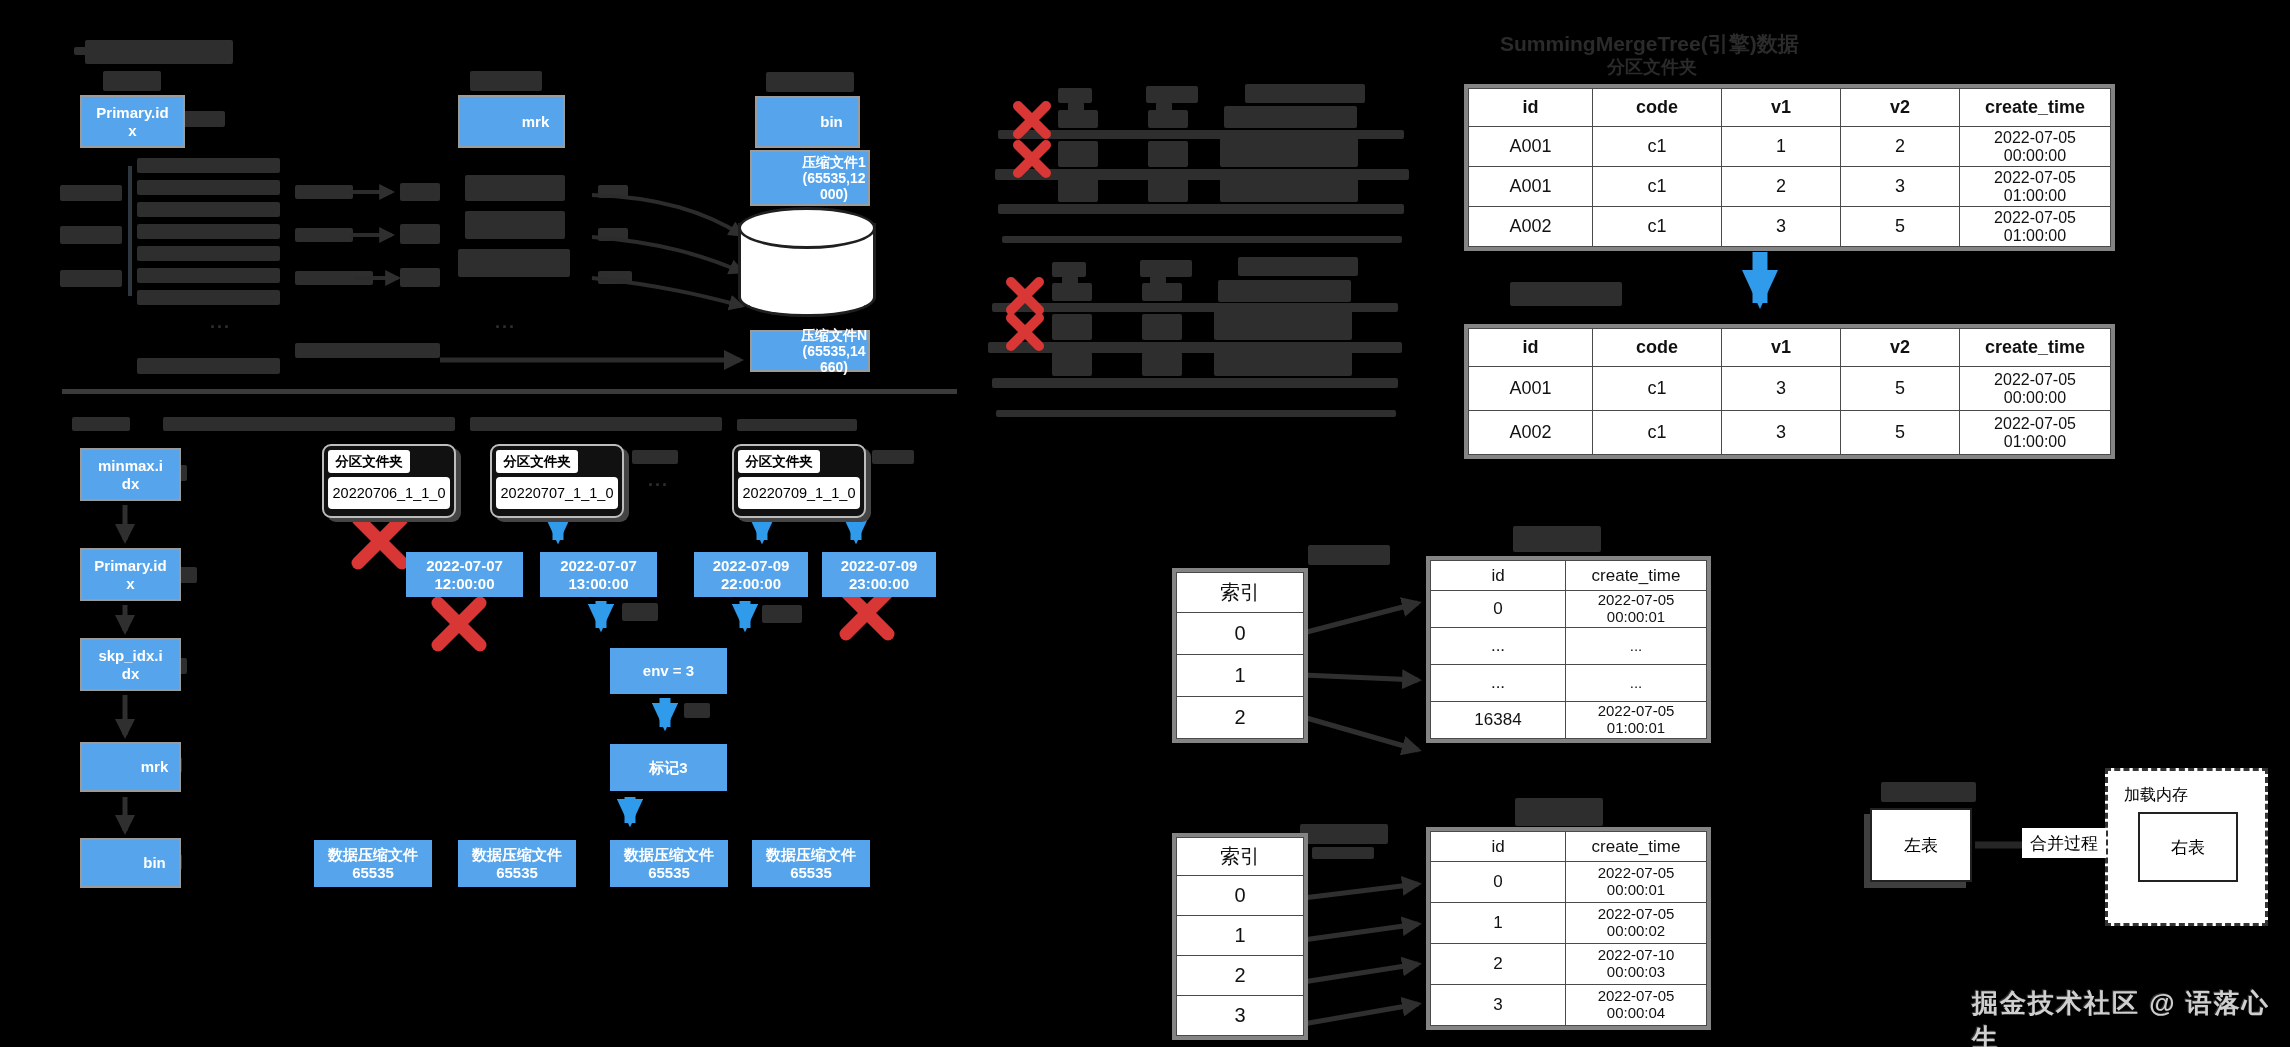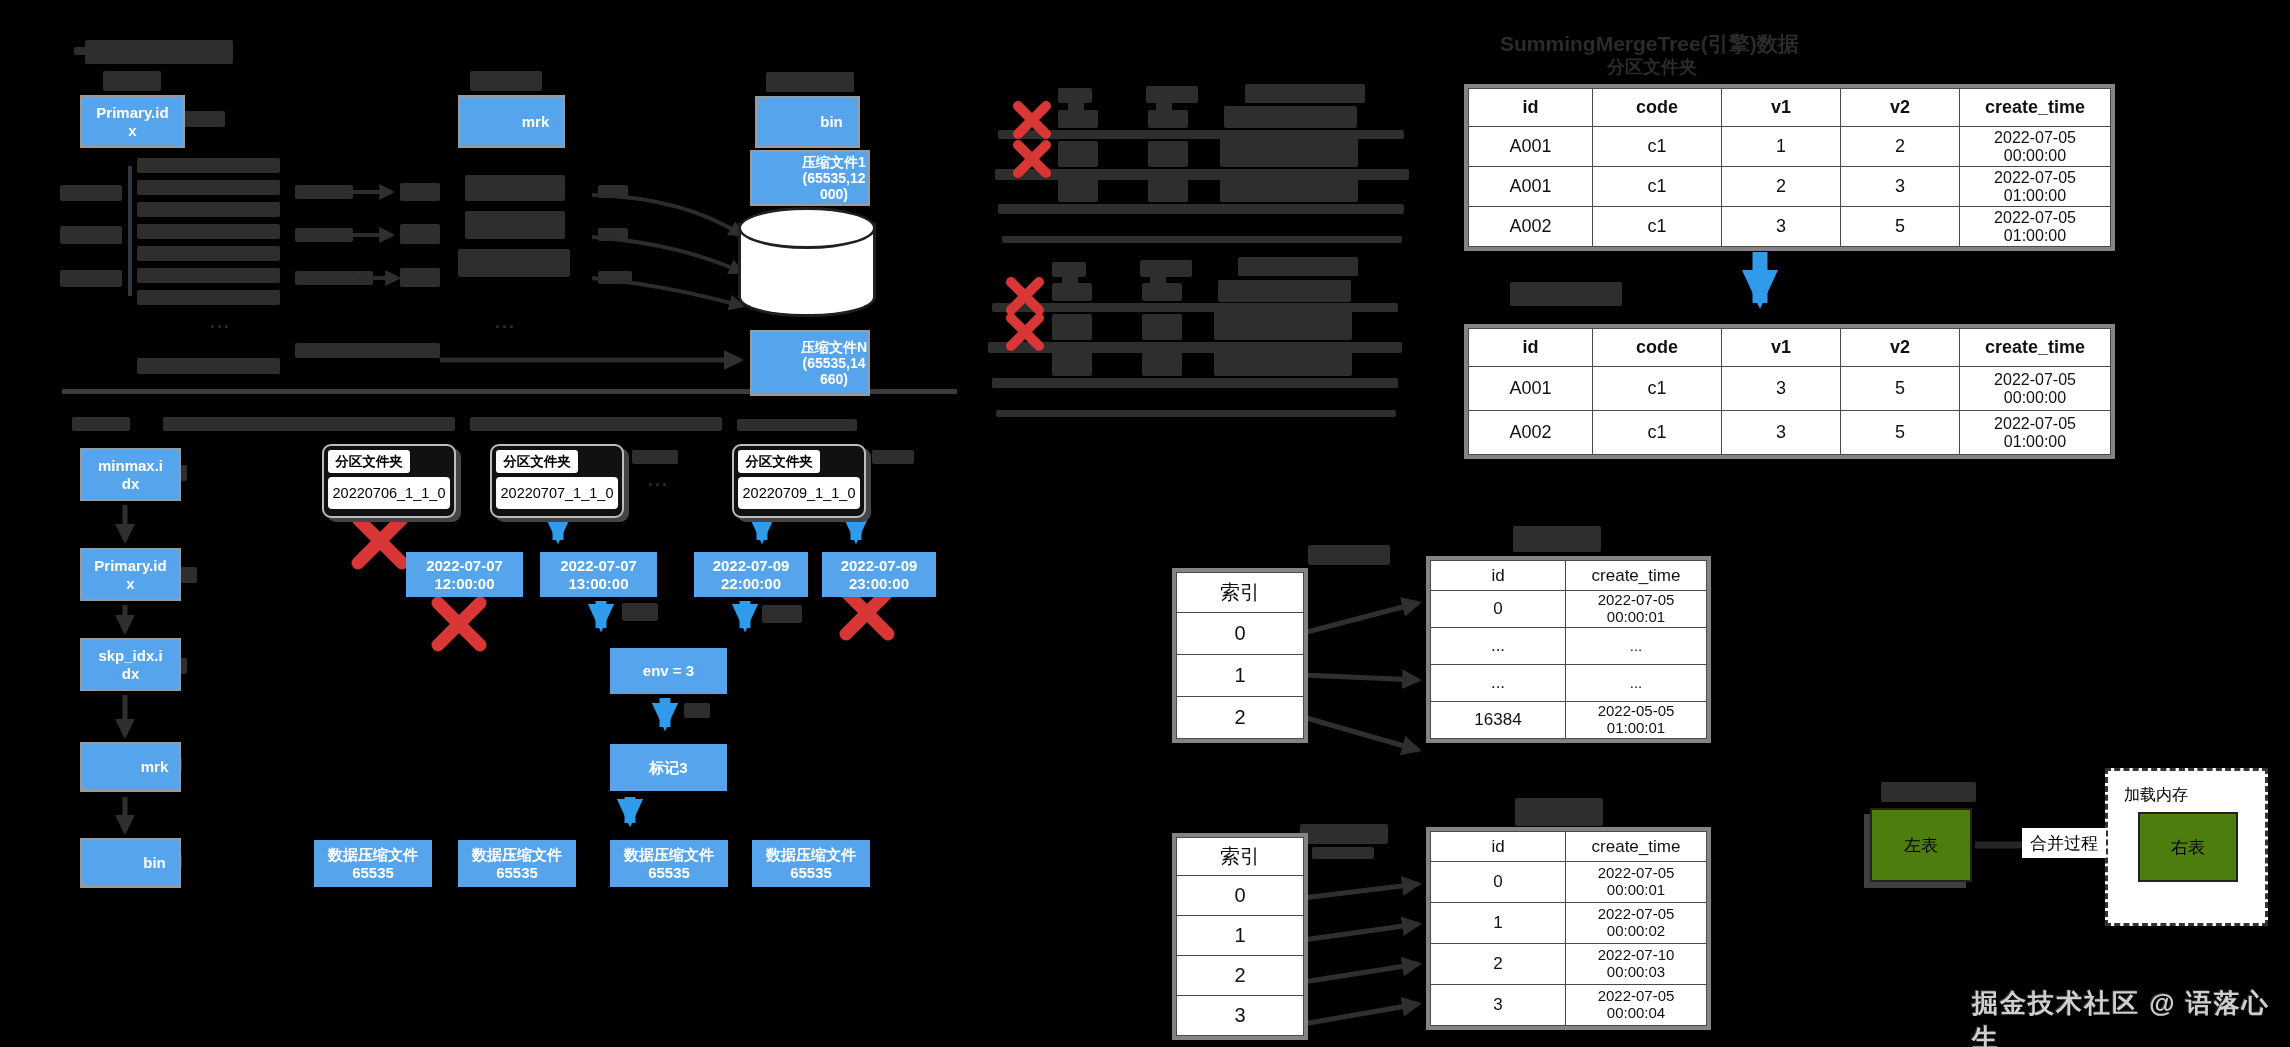--- a/index.html
+++ b/index.html
@@ -18,21 +18,21 @@
   table.t td,table.t th{border:1.5px solid #4a4a4a;background:#fff;color:#111;
     text-align:center;vertical-align:middle;padding:0 4px;line-height:1.12;}
   .folder{position:absolute;width:134px;height:74px;background:#111;
     border:2px solid #bdbdbd;border-radius:9px;box-shadow:5px 4px 0 #454545;box-sizing:border-box;}
   .folder .tab{position:absolute;left:4px;top:4px;width:82px;height:23px;background:#fff;
     border-radius:3px;color:#000;font-size:13.5px;font-weight:bold;
     display:flex;align-items:center;justify-content:center;}
   .folder .name{position:absolute;left:4px;top:31px;width:122px;height:32px;background:#fff;
     border-radius:4px;color:#000;font-size:14.5px;
     display:flex;align-items:center;justify-content:center;}
-  .whitebox{position:absolute;background:#4d7c0f;border:2px solid #222;color:#000;
+  .whitebox{position:absolute;background:#ffffff;border:2px solid #222;color:#000;
     display:flex;align-items:center;justify-content:center;font-size:17px;box-sizing:border-box;}
   #watermark{position:absolute;left:1972px;top:986px;color:#cfcfcf;font-size:26px;font-weight:bold;
     letter-spacing:2px;text-shadow:2px 2px 2px #000,-1px -1px 1px #3a3a3a;}
   svg#arrowlayer{position:absolute;left:0;top:0;z-index:1;}
   .z2{z-index:2;}
 </style>
 </head>
 <body>
 
 <div id="canvas">
@@ -223,21 +223,21 @@
   <div class="bluebox bordered z2" style="left:750px;top:150px;width:120px;height:56px;font-size:14px;flex-direction:column">
     <span>压缩文件1</span>
     <span>(65535,12000)</span>
   </div>
 
   <div class="abs z2" style="left:738px;top:207px;width:138px;height:110px">
     <div class="abs" style="left:0;top:16px;width:132px;height:91px;background:#fff;border:3px solid #1f1f1f;border-top:none;border-radius:0 0 66px 66px / 0 0 20px 20px"></div>
     <div class="abs" style="left:0;top:0;width:132px;height:36px;background:#fff;border:3px solid #1f1f1f;border-radius:50%"></div>
   </div>
 
-  <div class="bluebox bordered z2" style="left:750px;top:330px;width:120px;height:66px;font-size:14px;flex-direction:column">
+  <div class="bluebox bordered z2" style="left:750px;top:330px;width:120px;height:42px;font-size:14px;flex-direction:column">
     <span>压缩文件N</span>
     <span>(65535,14660)</span>
   </div>
 
   <div class="bluebox bordered z2" style="left:80px;top:448px;width:101px;height:53px;padding:0 12px">minmax.idx</div>
   <div class="bluebox bordered z2" style="left:80px;top:548px;width:101px;height:53px;padding:0 12px">Primary.idx</div>
   <div class="bluebox bordered z2" style="left:80px;top:638px;width:101px;height:53px;padding:0 12px">skp_idx.idx</div>
   <div class="bluebox bordered z2" style="left:80px;top:742px;width:101px;height:50px">mrk</div>
   <div class="bluebox bordered z2" style="left:80px;top:838px;width:101px;height:50px">bin</div>
 
@@ -387,21 +387,21 @@
       <tr style="height:37px">
         <td>...</td>
         <td style="font-size:15px">...</td>
       </tr>
       <tr style="height:37px">
         <td>...</td>
         <td style="font-size:15px">...</td>
       </tr>
       <tr style="height:37px">
         <td>16384</td>
-        <td style="font-size:15px">2022-05-05 01:00:01</td>
+        <td style="font-size:15px">2022-07-05 01:00:01</td>
       </tr>
     </tbody>
       </table>
   </div>
 
   <div class="frame z2" style="left:1172px;top:833px">
     <table class="t" style="font-size:20px">
       <tbody>
           <tr style="height:38px">
             <td style="width:118px">索引</td>

